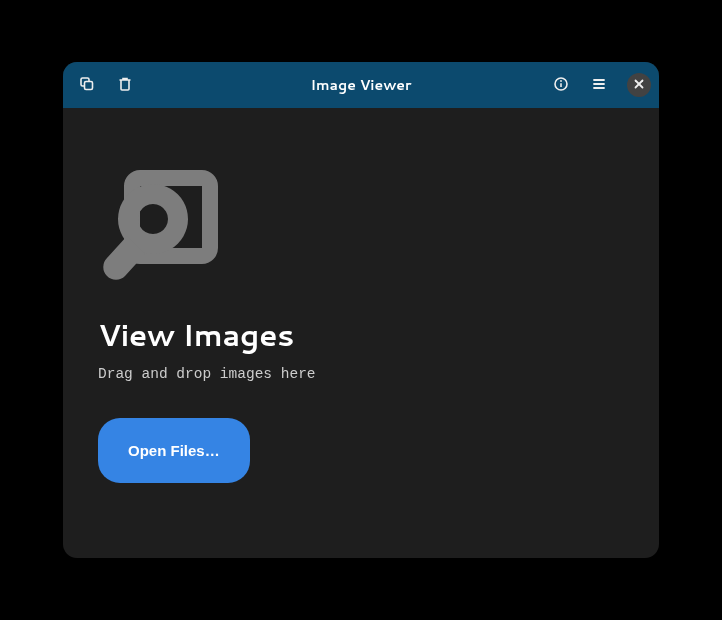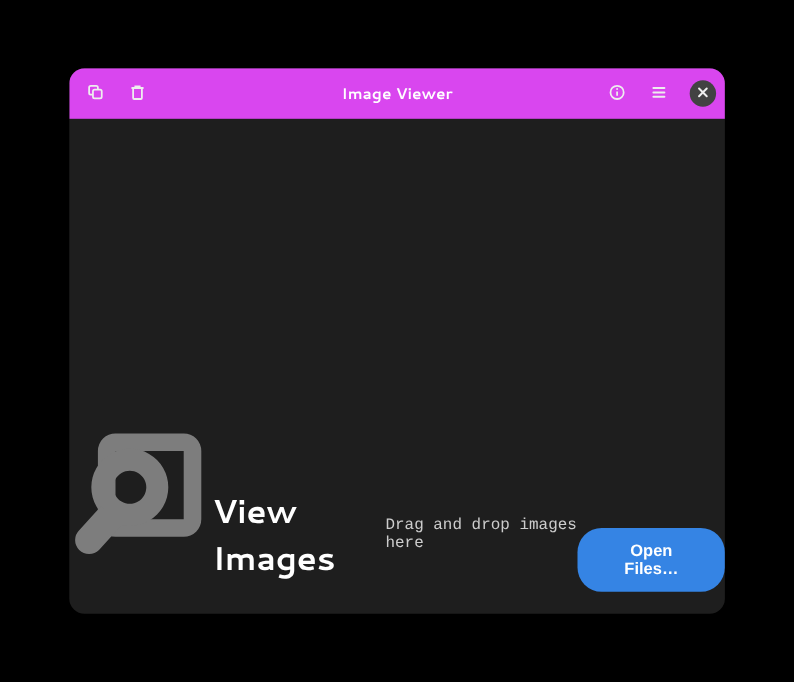--- a/index.html
+++ b/index.html
@@ -21,21 +21,21 @@
       height: 496px;
       background: #1e1e1e;
       border-radius: 14px;
       overflow: hidden;
       box-shadow: 0 10px 40px rgba(0,0,0,0.8);
       display: flex;
       flex-direction: column;
     }
     .titlebar {
       height: 46px;
-      background: #d946ef;
+      background: #0c4a6e;
       display: flex;
       align-items: center;
       padding: 0 8px;
       flex-shrink: 0;
     }
     .titlebar-left, .titlebar-right {
       display: flex;
       align-items: center;
       gap: 6px;
       flex: 1;
@@ -72,23 +72,25 @@
       width: 16px;
       height: 16px;
     }
     .icon-btn.close svg {
       width: 12px;
       height: 12px;
     }
     .content {
       flex: 1;
       display: flex;
-      align-items: flex-end;
+      flex-direction: column;
+      align-items: flex-start;
       justify-content: center;
       padding-bottom: 20px;
+      margin-left: 35px;
     }
     .hero-icon {
       color: #7d7d7d;
       margin-bottom: 24px;
     }
     .hero-title {
       color: #fff;
       font-size: 30px;
       font-weight: 800;
       margin-bottom: 10px;
@@ -97,21 +99,21 @@
     .hero-subtitle {
       color: #cccccc;
       font-size: 14.5px;
       margin-bottom: 36px;
       font-family: Liberation Mono, monospace;
     }
     .open-btn {
       background: #3584e4;
       color: #fff;
       border: none;
-      padding: 12px 30px;
+      padding: 24px 30px;
       border-radius: 22px;
       font-size: 15px;
       font-weight: 700;
       cursor: pointer;
     }
   </style>
 </head>
 <body>
 
 <div class="window">

